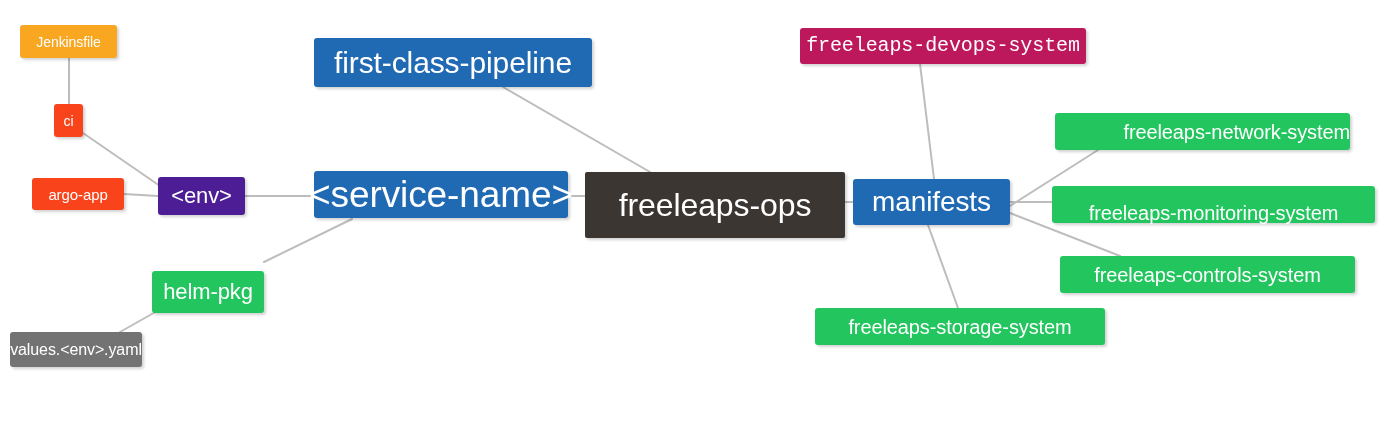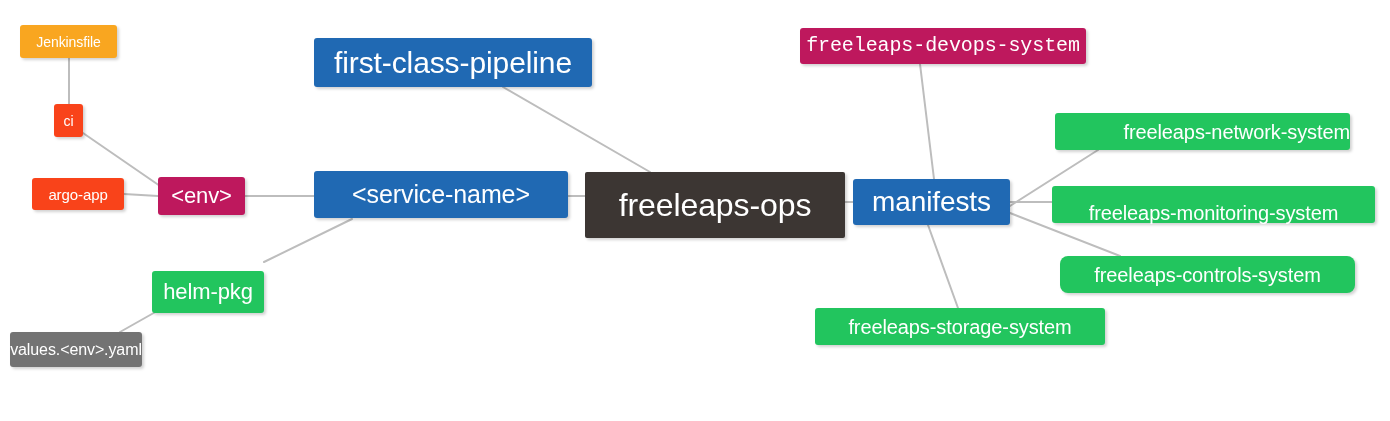--- a/index.html
+++ b/index.html
@@ -71,50 +71,50 @@
   <div id="node-layer">
       <div class="node" style="left: 20px; top: 25px; width: 97px; height: 33px; background: rgb(249, 166, 32); font-size: 14px; color: rgb(255, 255, 255);">
         <span>Jenkinsfile</span>
       </div>
       <div class="node" style="left: 54px; top: 104px; width: 29px; height: 33px; background: rgb(249, 67, 26); font-size: 14px; color: rgb(255, 255, 255);">
         <span>ci</span>
       </div>
       <div class="node" style="left: 32px; top: 178px; width: 92px; height: 32px; background: rgb(249, 67, 26); font-size: 15px; color: rgb(255, 255, 255); text-align: right;">
         <span>argo-app</span>
       </div>
-      <div class="node" style="left: 158px; top: 177px; width: 87px; height: 38px; background: #be185d; font-size: 22px; color: rgb(255, 255, 255);">
+      <div class="node" style="left: 158px; top: 177px; width: 87px; height: 38px; background: #4c1d95; font-size: 22px; color: rgb(255, 255, 255);">
         <span>&lt;env&gt;</span>
       </div>
       <div class="node" style="left: 152px; top: 255px; width: 112px; height: 42px; background: rgb(34, 197, 94); font-size: 22px; color: rgb(255, 255, 255); margin-top: 16px;">
         <span>helm-pkg</span>
       </div>
       <div class="node" style="left: 10px; top: 332px; width: 132px; height: 35px; background: #737373; font-size: 16px; color: rgb(255, 255, 255);">
         <span>values.&lt;env&gt;.yaml</span>
       </div>
       <div class="node" style="left: 314px; top: 38px; width: 278px; height: 49px; background: rgb(32, 105, 179); font-size: 30px; color: rgb(255, 255, 255);">
         <span>first-class-pipeline</span>
       </div>
-      <div class="node" style="left: 314px; top: 171px; width: 254px; height: 47px; background: rgb(32, 105, 179); font-size: 25px; color: rgb(255, 255, 255);">
+      <div class="node" style="left: 314px; top: 171px; width: 254px; height: 47px; background: rgb(32, 105, 179); font-size: 37px; color: rgb(255, 255, 255);">
         <span>&lt;service-name&gt;</span>
       </div>
       <div class="node root" style="left: 585px; top: 172px; width: 260px; height: 66px; background: rgb(60, 54, 51); font-size: 32px; color: rgb(255, 255, 255);">
         <span>freeleaps-ops</span>
       </div>
       <div class="node" style="left: 853px; top: 179px; width: 157px; height: 46px; background: rgb(32, 105, 179); font-size: 28px; color: rgb(255, 255, 255);">
         <span>manifests</span>
       </div>
       <div class="node" style="left: 800px; top: 28px; width: 286px; height: 36px; background: #be185d; font-size: 20px; color: rgb(255, 255, 255); font-family: Liberation Mono, monospace;">
         <span>freeleaps-devops-system</span>
       </div>
       <div class="node" style="left: 1055px; top: 113px; width: 295px; height: 37px; background: rgb(34, 197, 94); font-size: 20px; color: rgb(255, 255, 255); justify-content: flex-end;">
         <span>freeleaps-network-system</span>
       </div>
       <div class="node" style="left: 1052px; top: 186px; width: 323px; height: 37px; background: rgb(34, 197, 94); font-size: 20px; color: rgb(255, 255, 255); align-items: flex-end;">
         <span>freeleaps-monitoring-system</span>
       </div>
-      <div class="node" style="left: 1060px; top: 256px; width: 295px; height: 37px; background: rgb(34, 197, 94); font-size: 20px; color: rgb(255, 255, 255); border-radius: 8px;">
+      <div class="node" style="left: 1060px; top: 256px; width: 295px; height: 37px; background: rgb(34, 197, 94); font-size: 20px; color: rgb(255, 255, 255);">
         <span>freeleaps-controls-system</span>
       </div>
       <div class="node" style="left: 815px; top: 308px; width: 290px; height: 37px; background: rgb(34, 197, 94); font-size: 20px; color: rgb(255, 255, 255);">
         <span>freeleaps-storage-system</span>
       </div>
     </div>
 </div>
 
 </body></html>

